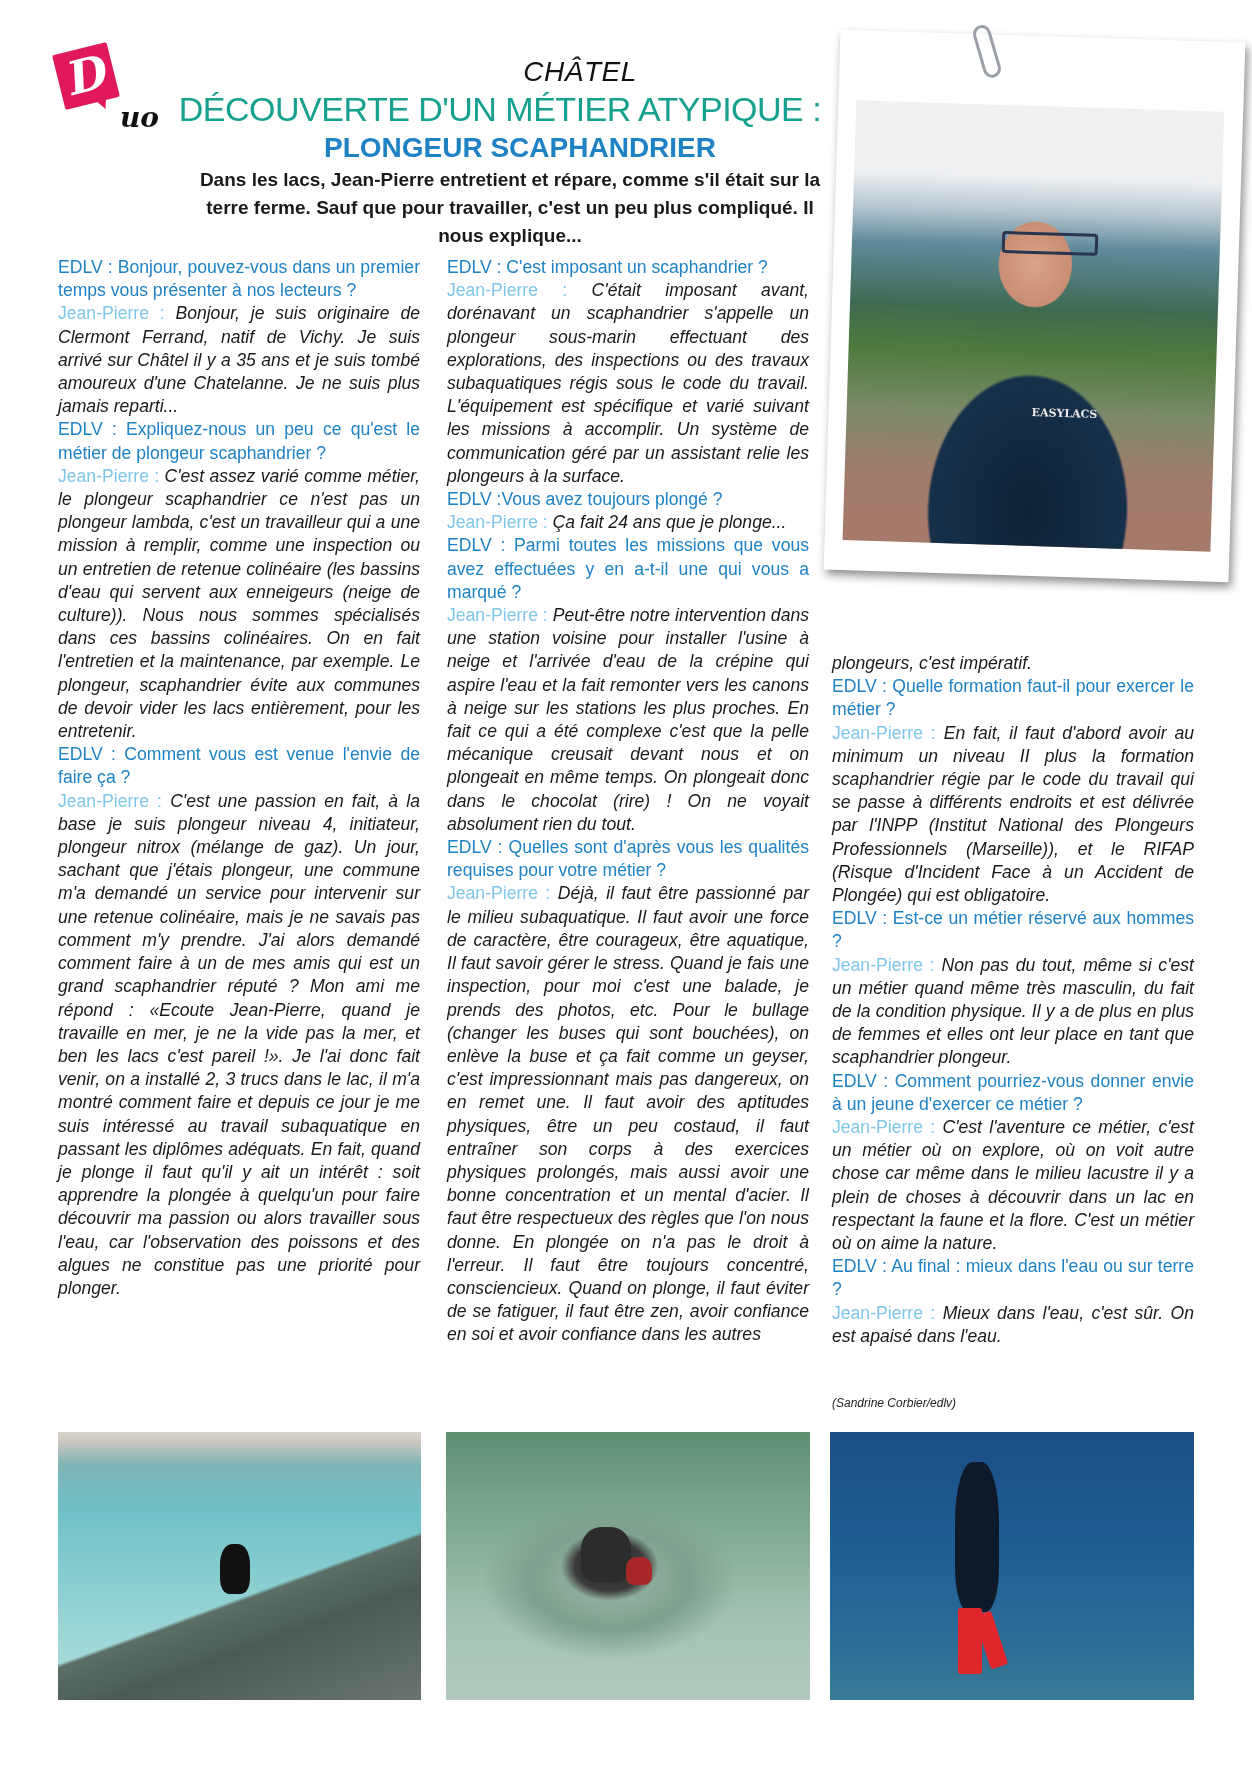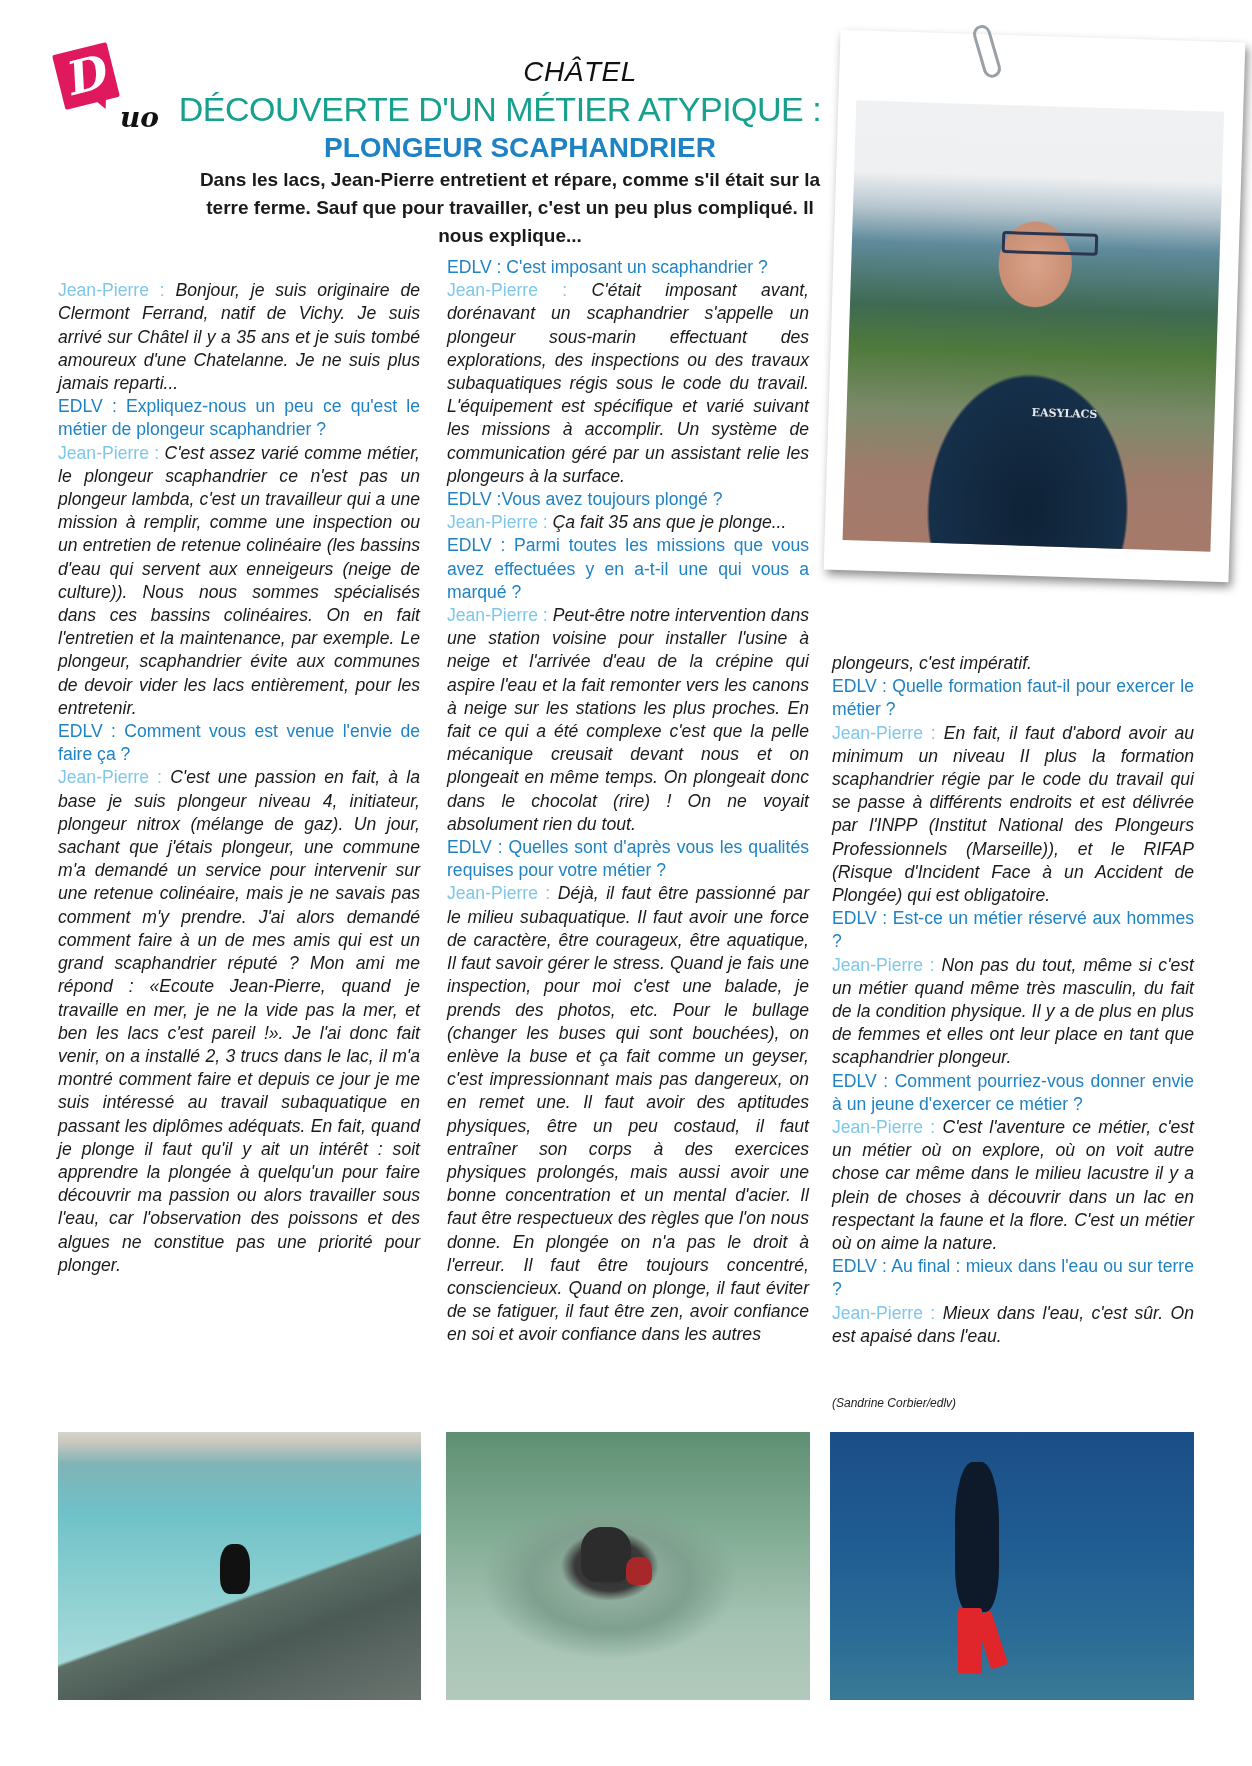--- a/index.html
+++ b/index.html
@@ -79,41 +79,41 @@
 <div class="portrait-wrap">
   <div class="paperclip"></div>
   <div class="portrait">
     <div class="portrait-glasses"></div>
     <div class="portrait-logo">EASYLACS</div>
   </div>
 </div>
 
 <div class="col col1">
   <p>
-    <br>
+    <span class="q">EDLV : Bonjour, pouvez-vous dans un premier temps vous présenter à nos lecteurs ?</span><br>
     <span class="spk">Jean-Pierre : </span><span class="a">Bonjour, je suis originaire de Clermont Ferrand, natif de Vichy. Je suis arrivé sur Châtel il y a 35 ans et je suis tombé amoureux d'une Chatelanne. Je ne suis plus jamais reparti...</span>
   </p>
   <p>
     <span class="q">EDLV : Expliquez-nous un peu ce qu'est le métier de plongeur scaphandrier ?</span><br>
     <span class="spk">Jean-Pierre : </span><span class="a">C'est assez varié comme métier, le plongeur scaphandrier ce n'est pas un plongeur lambda, c'est un travailleur qui a une mission à remplir, comme une inspection ou un entretien de retenue colinéaire (les bassins d'eau qui servent aux enneigeurs (neige de culture)). Nous nous sommes spécialisés dans ces bassins colinéaires. On en fait l'entretien et la maintenance, par exemple. Le plongeur, scaphandrier évite aux communes de devoir vider les lacs entièrement, pour les entretenir.</span>
   </p>
   <p>
     <span class="q">EDLV : Comment vous est venue l'envie de faire ça ?</span><br>
     <span class="spk">Jean-Pierre : </span><span class="a">C'est une passion en fait, à la base je suis plongeur niveau 4, initiateur, plongeur nitrox (mélange de gaz). Un jour, sachant que j'étais plongeur, une commune m'a demandé un service pour intervenir sur une retenue colinéaire, mais je ne savais pas comment m'y prendre. J'ai alors demandé comment faire à un de mes amis qui est un grand scaphandrier réputé ? Mon ami me répond : «Ecoute Jean-Pierre, quand je travaille en mer, je ne la vide pas la mer, et ben les lacs c'est pareil !». Je l'ai donc fait venir, on a installé 2, 3 trucs dans le lac, il m'a montré comment faire et depuis ce jour je me suis intéressé au travail subaquatique en passant les diplômes adéquats. En fait, quand je plonge il faut qu'il y ait un intérêt : soit apprendre la plongée à quelqu'un pour faire découvrir ma passion ou alors travailler sous l'eau, car l'observation des poissons et des algues ne constitue pas une priorité pour plonger.</span>
   </p>
 </div>
 
 <div class="col col2">
   <p>
     <span class="q">EDLV : C'est imposant un scaphandrier ?</span><br>
     <span class="spk">Jean-Pierre : </span><span class="a">C'était imposant avant, dorénavant un scaphandrier s'appelle un plongeur sous-marin effectuant des explorations, des inspections ou des travaux subaquatiques régis sous le code du travail. L'équipement est spécifique et varié suivant les missions à accomplir. Un système de communication géré par un assistant relie les plongeurs à la surface.</span>
   </p>
   <p>
     <span class="q">EDLV :Vous avez toujours plongé ?</span><br>
-    <span class="spk">Jean-Pierre : </span><span class="a">Ça fait 35 ans que je plonge...</span>
+    <span class="spk">Jean-Pierre : </span><span class="a">Ça fait 24 ans que je plonge...</span>
   </p>
   <p>
     <span class="q">EDLV : Parmi toutes les missions que vous avez effectuées y en a-t-il une qui vous a marqué ?</span><br>
     <span class="spk">Jean-Pierre : </span><span class="a">Peut-être notre intervention dans une station voisine pour installer l'usine à neige et l'arrivée d'eau de la crépine qui aspire l'eau et la fait remonter vers les canons à neige sur les stations les plus proches. En fait ce qui a été complexe c'est que la pelle mécanique creusait devant nous et on plongeait en même temps. On plongeait donc dans le chocolat (rire) ! On ne voyait absolument rien du tout.</span>
   </p>
   <p>
     <span class="q">EDLV : Quelles sont d'après vous les qualités requises pour votre métier ?</span><br>
     <span class="spk">Jean-Pierre : </span><span class="a">Déjà, il faut être passionné par le milieu subaquatique. Il faut avoir une force de caractère, être courageux, être aquatique, Il faut savoir gérer le stress. Quand je fais une inspection, pour moi c'est une balade, je prends des photos, etc. Pour le bullage (changer les buses qui sont bouchées), on enlève la buse et ça fait comme un geyser, c'est impressionnant mais pas dangereux, on en remet une. Il faut avoir des aptitudes physiques, être un peu costaud, il faut entraîner son corps à des exercices physiques prolongés, mais aussi avoir une bonne concentration et un mental d'acier. Il faut être respectueux des règles que l'on nous donne. En plongée on n'a pas le droit à l'erreur. Il faut être toujours concentré, consciencieux. Quand on plonge, il faut éviter de se fatiguer, il faut être zen, avoir confiance en soi et avoir confiance dans les autres</span>
   </p>
 </div>

